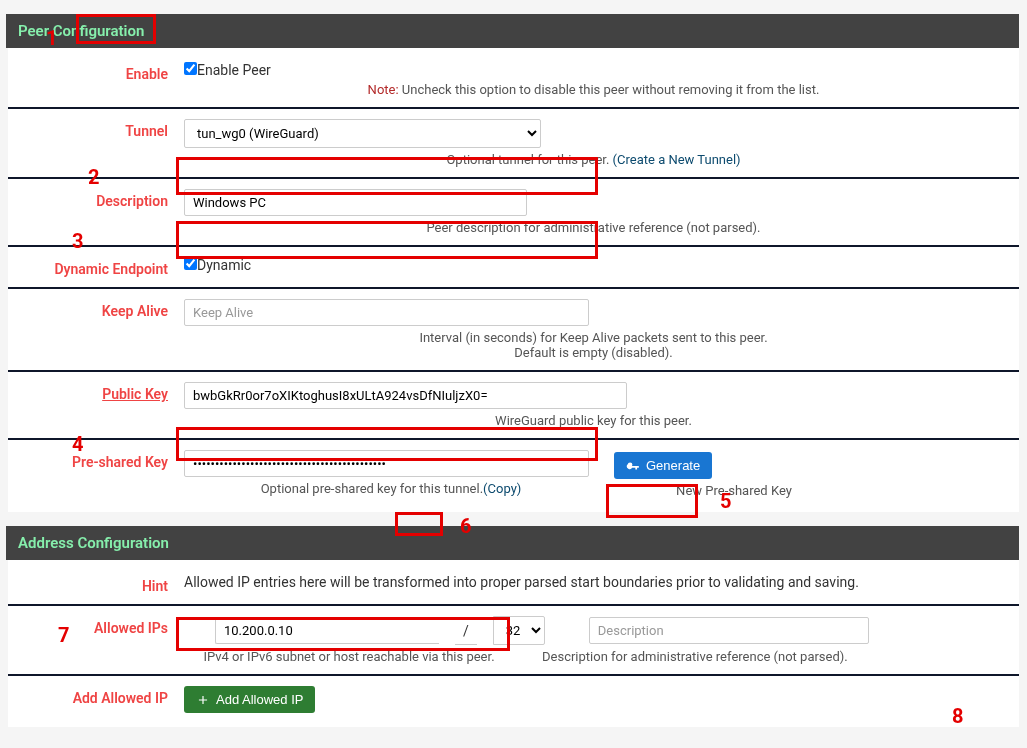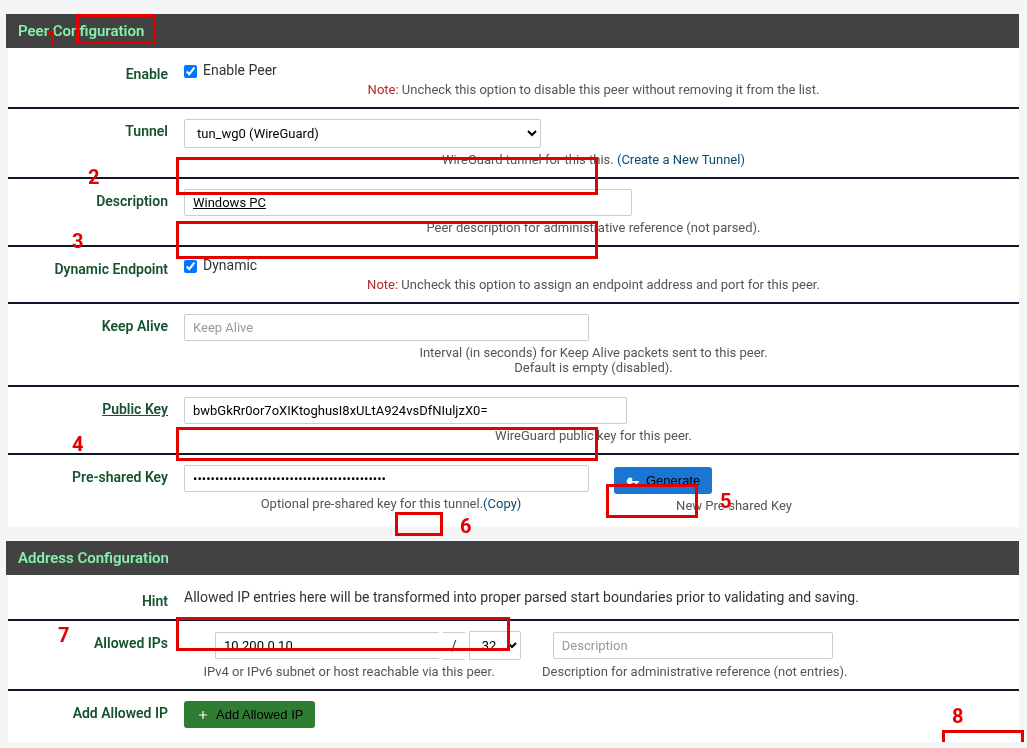--- a/index.html
+++ b/index.html
@@ -44,21 +44,21 @@
       padding: 10px 0;
       border-top: 2px solid #0f172a;
     }
     .row:first-child { border-top: none; }
     .label-col {
       width: 176px;
       text-align: right;
       padding-right: 16px;
       padding-top: 4px;
       font-weight: 600;
-      color: #14532d;
+      color: #ef4444;
       font-size: 14px;
     }
     .label-col.underline { text-decoration: underline; }
     .field-col {
       flex: 1;
       padding-right: 16px;
     }
     .extra-col {
       width: 240px;
       padding-top: 2px;
@@ -74,37 +74,37 @@
     input[type="text"], input[type="password"], select {
       border: 1px solid #ccc;
       border-radius: 2px;
       padding: 5px 8px;
       font-size: 13px;
       font-family: inherit;
       background: #fff;
     }
     input[type="text"]::placeholder { color: #999; }
     select { appearance: menulist; }
-    .checkbox-line { display: flex; align-items: flex-end; gap: 6px; }
+    .checkbox-line { display: flex; align-items: flex-start; }
     .btn {
       display: inline-flex;
       align-items: center;
       gap: 6px;
       border: none;
       border-radius: 3px;
       padding: 6px 12px;
       font-size: 13px;
       font-weight: 500;
       cursor: pointer;
-      color: #000000;
+      color: #ffffff;
     }
     .btn-blue { background: #1976d2; }
     .btn-green { background: #2e7d32; }
     .btn svg { width: 14px; height: 14px; fill: #fff; }
-    .allowed-ip-row { display: flex; gap: 4px; align-items: center; padding-left: 31px; }
+    .allowed-ip-row { display: flex; gap: 16px; align-items: center; padding-left: 31px; }
     .allowed-ip-row input.ip { width: 224px; border-radius: 2px 0 0 2px; border-right: none; }
     .allowed-ip-row .slash { border: 1px solid #ccc; border-left: none; border-right: none; padding: 5px 8px; background: #fff; }
     .allowed-ip-row select.cidr { width: 52px; border-radius: 0 2px 2px 0; }
     .allowed-ip-row input.desc { margin-left: 28px; width: 280px; }
     
     .redbox { border: 3px solid #e40000; position: absolute; pointer-events: none; }
     .rednum { position: absolute; color: #e40000; font-size: 20px; font-weight: 700; pointer-events: none; }
     .page-wrap { position: relative; }
   </style>
 </head>
@@ -129,42 +129,39 @@
       </div>
     </div>
 
     <div class="row">
       <div class="label-col">Tunnel</div>
       <div class="field-col">
         <select style="width:357px">
           <option>tun_wg0 (WireGuard)</option>
         </select>
         <div class="help">
-          <span>WireGuard tunnel for this this. </span><span class="link">(Create a New Tunnel)</span>
+          <span>Optional tunnel for this peer. </span><span class="link">(Create a New Tunnel)</span>
         </div>
       </div>
     </div>
 
     <div class="row">
       <div class="label-col">Description</div>
       <div class="field-col">
-        <input type="text" style="width: 448px; text-decoration: underline;" value="Windows PC">
+        <input type="text" style="width: 343px;" value="Windows PC">
         <div class="help">Peer description for administrative reference (not parsed).</div>
       </div>
     </div>
 
     <div class="row">
       <div class="label-col">Dynamic Endpoint</div>
       <div class="field-col">
         <div class="checkbox-line">
           <input type="checkbox" checked="" style="">
           <span>Dynamic</span>
-        </div>
-        <div class="help">
-          <span class="note-label">Note:</span><span> Uncheck this option to assign an endpoint address and port for this peer.</span>
         </div>
       </div>
     </div>
 
     <div class="row">
       <div class="label-col">Keep Alive</div>
       <div class="field-col">
         <input type="text" style="width: 405px;" placeholder="Keep Alive">
         <div class="help">Interval (in seconds) for Keep Alive packets sent to this peer.</div>
         <div class="help" style="margin-top:0">Default is empty (disabled).</div>
@@ -214,21 +211,21 @@
         <div class="allowed-ip-row">
           <input type="text" class="ip" value="10.200.0.10" style="">
           <span class="slash">/</span>
           <select class="cidr">
             <option>32</option>
           </select>
           <input type="text" class="desc" placeholder="Description" style="">
         </div>
         <div style="display:flex">
           <div class="help" style="width:330px">IPv4 or IPv6 subnet or host reachable via this peer.</div>
-          <div class="help" style="margin-left:28px">Description for administrative reference (not entries).</div>
+          <div class="help" style="margin-left:28px">Description for administrative reference (not parsed).</div>
         </div>
       </div>
     </div>
 
     <div class="row">
       <div class="label-col">Add Allowed IP</div>
       <div class="field-col">
         <button class="btn btn-green">
           <svg viewBox="0 0 24 24">
               <path d="M11 5h2v6h6v2h-6v6h-2v-6H5v-2h6z"></path>

